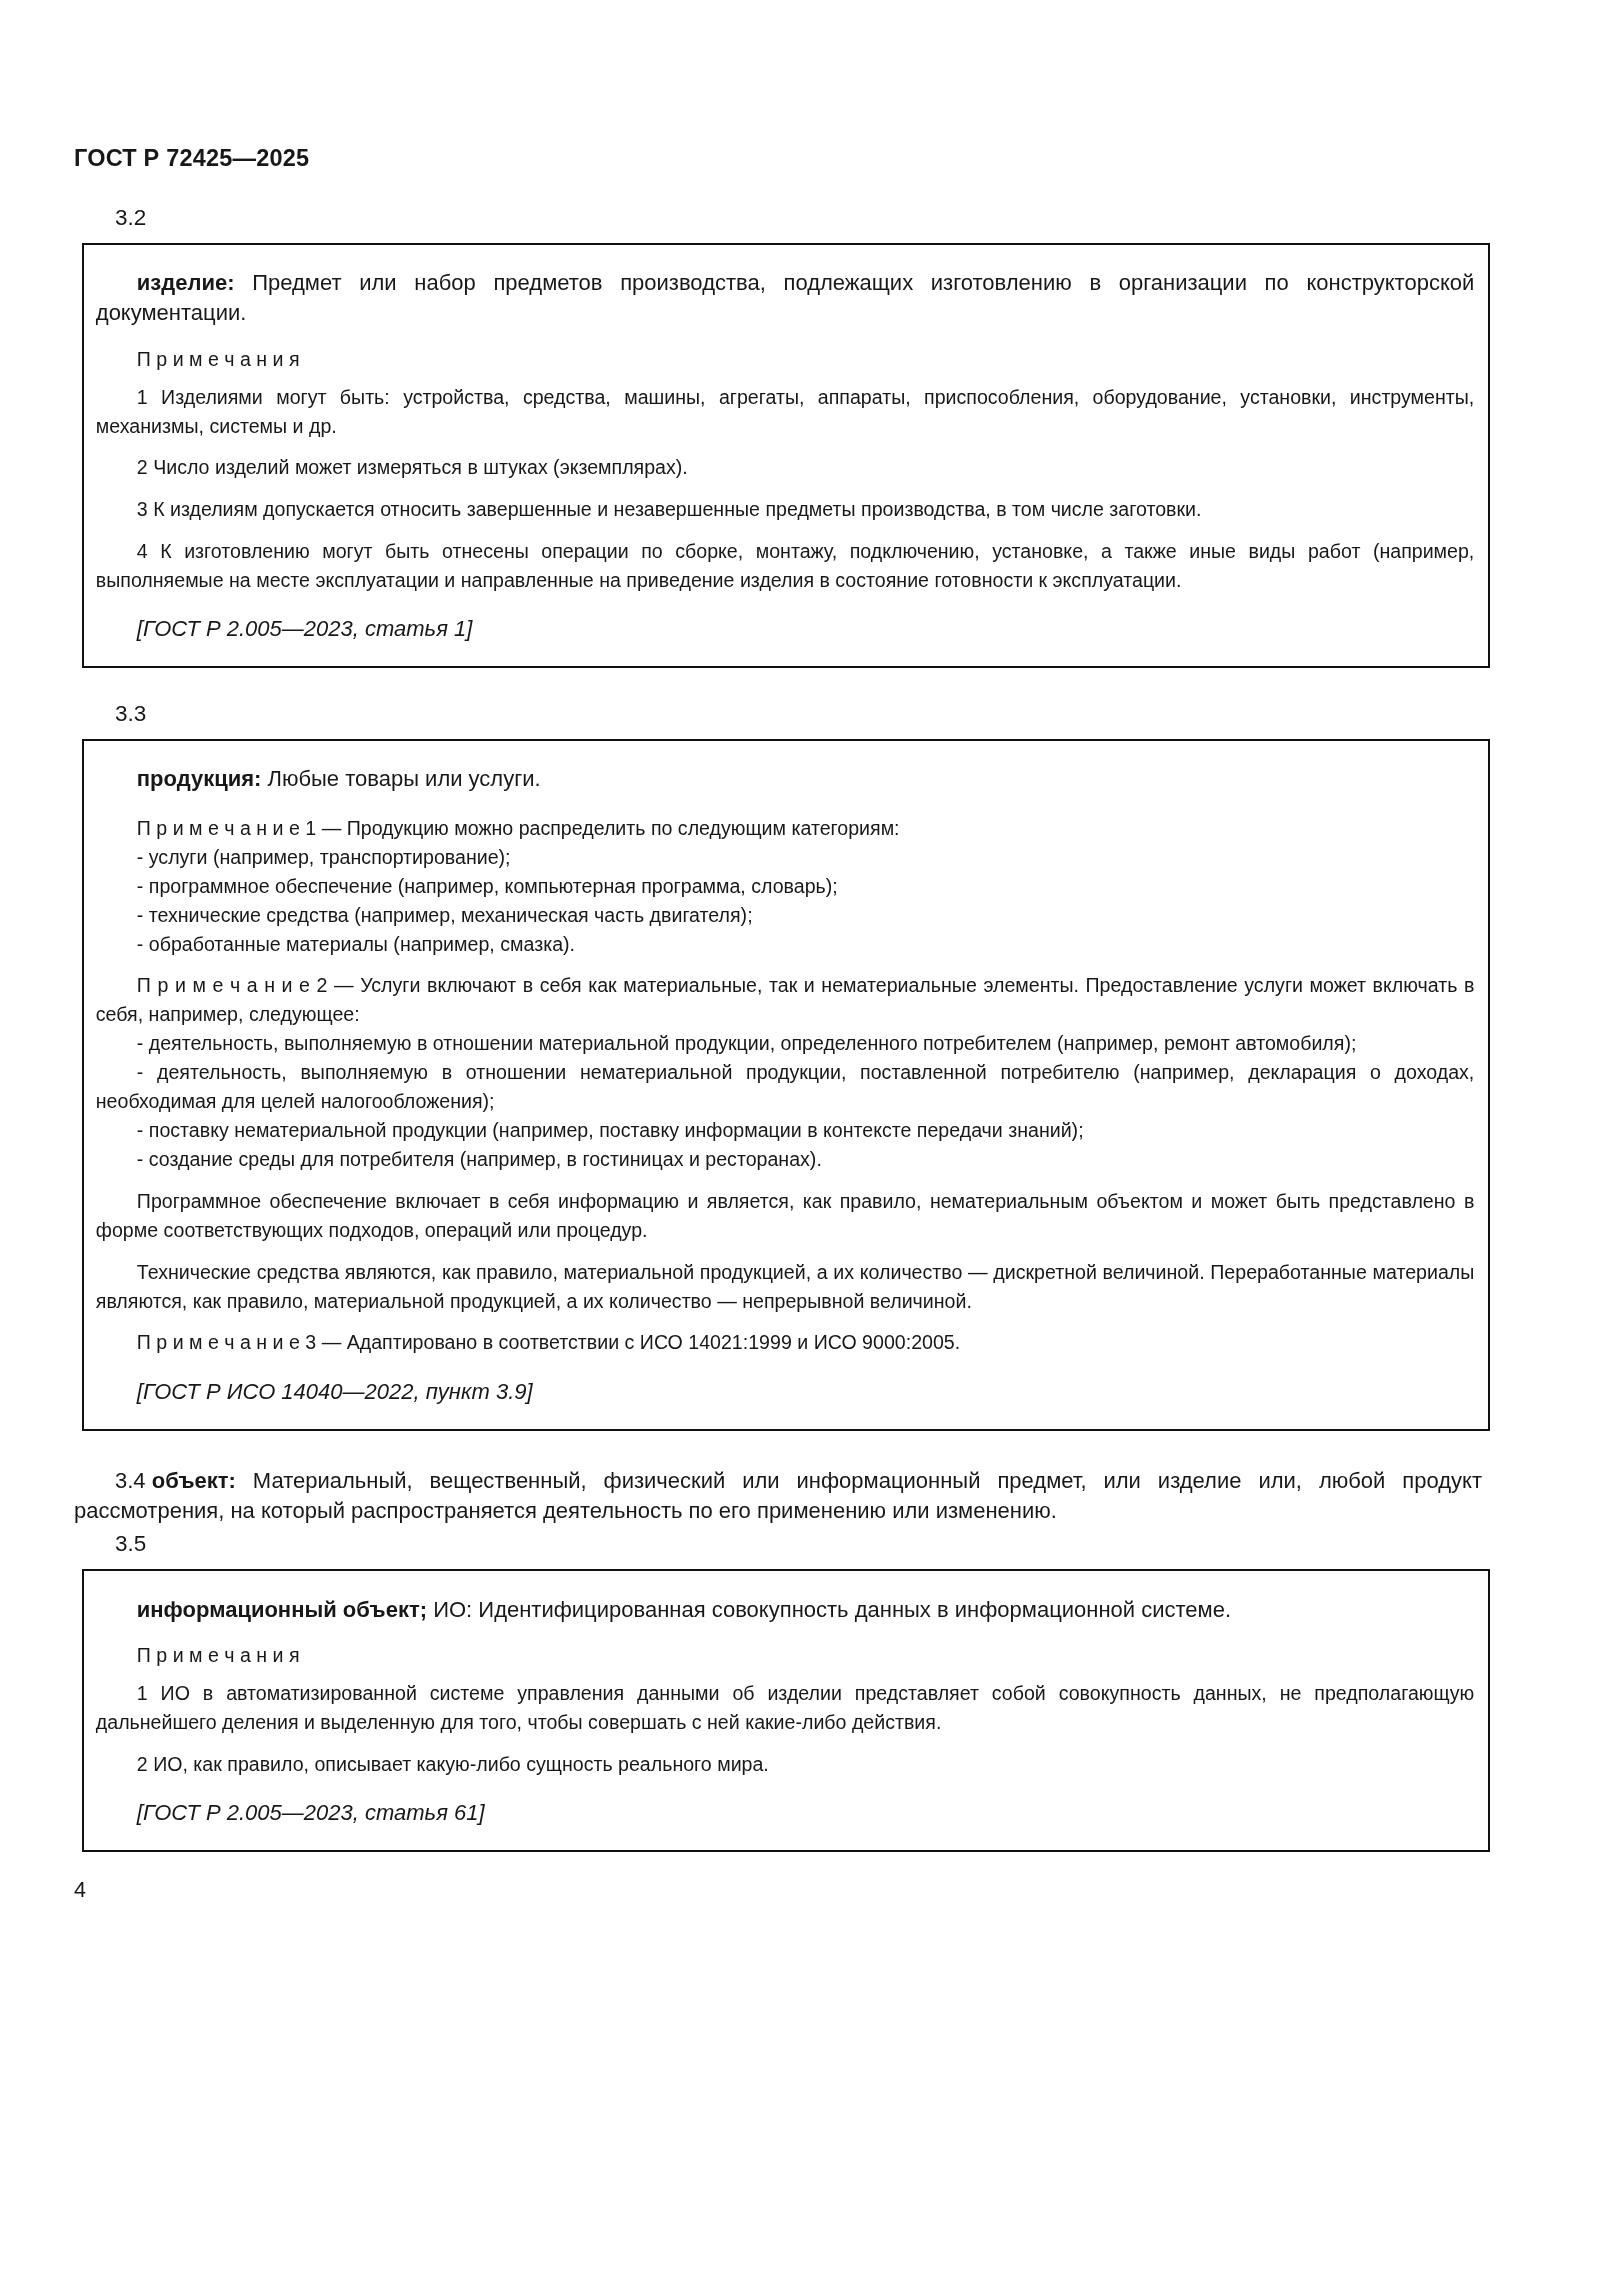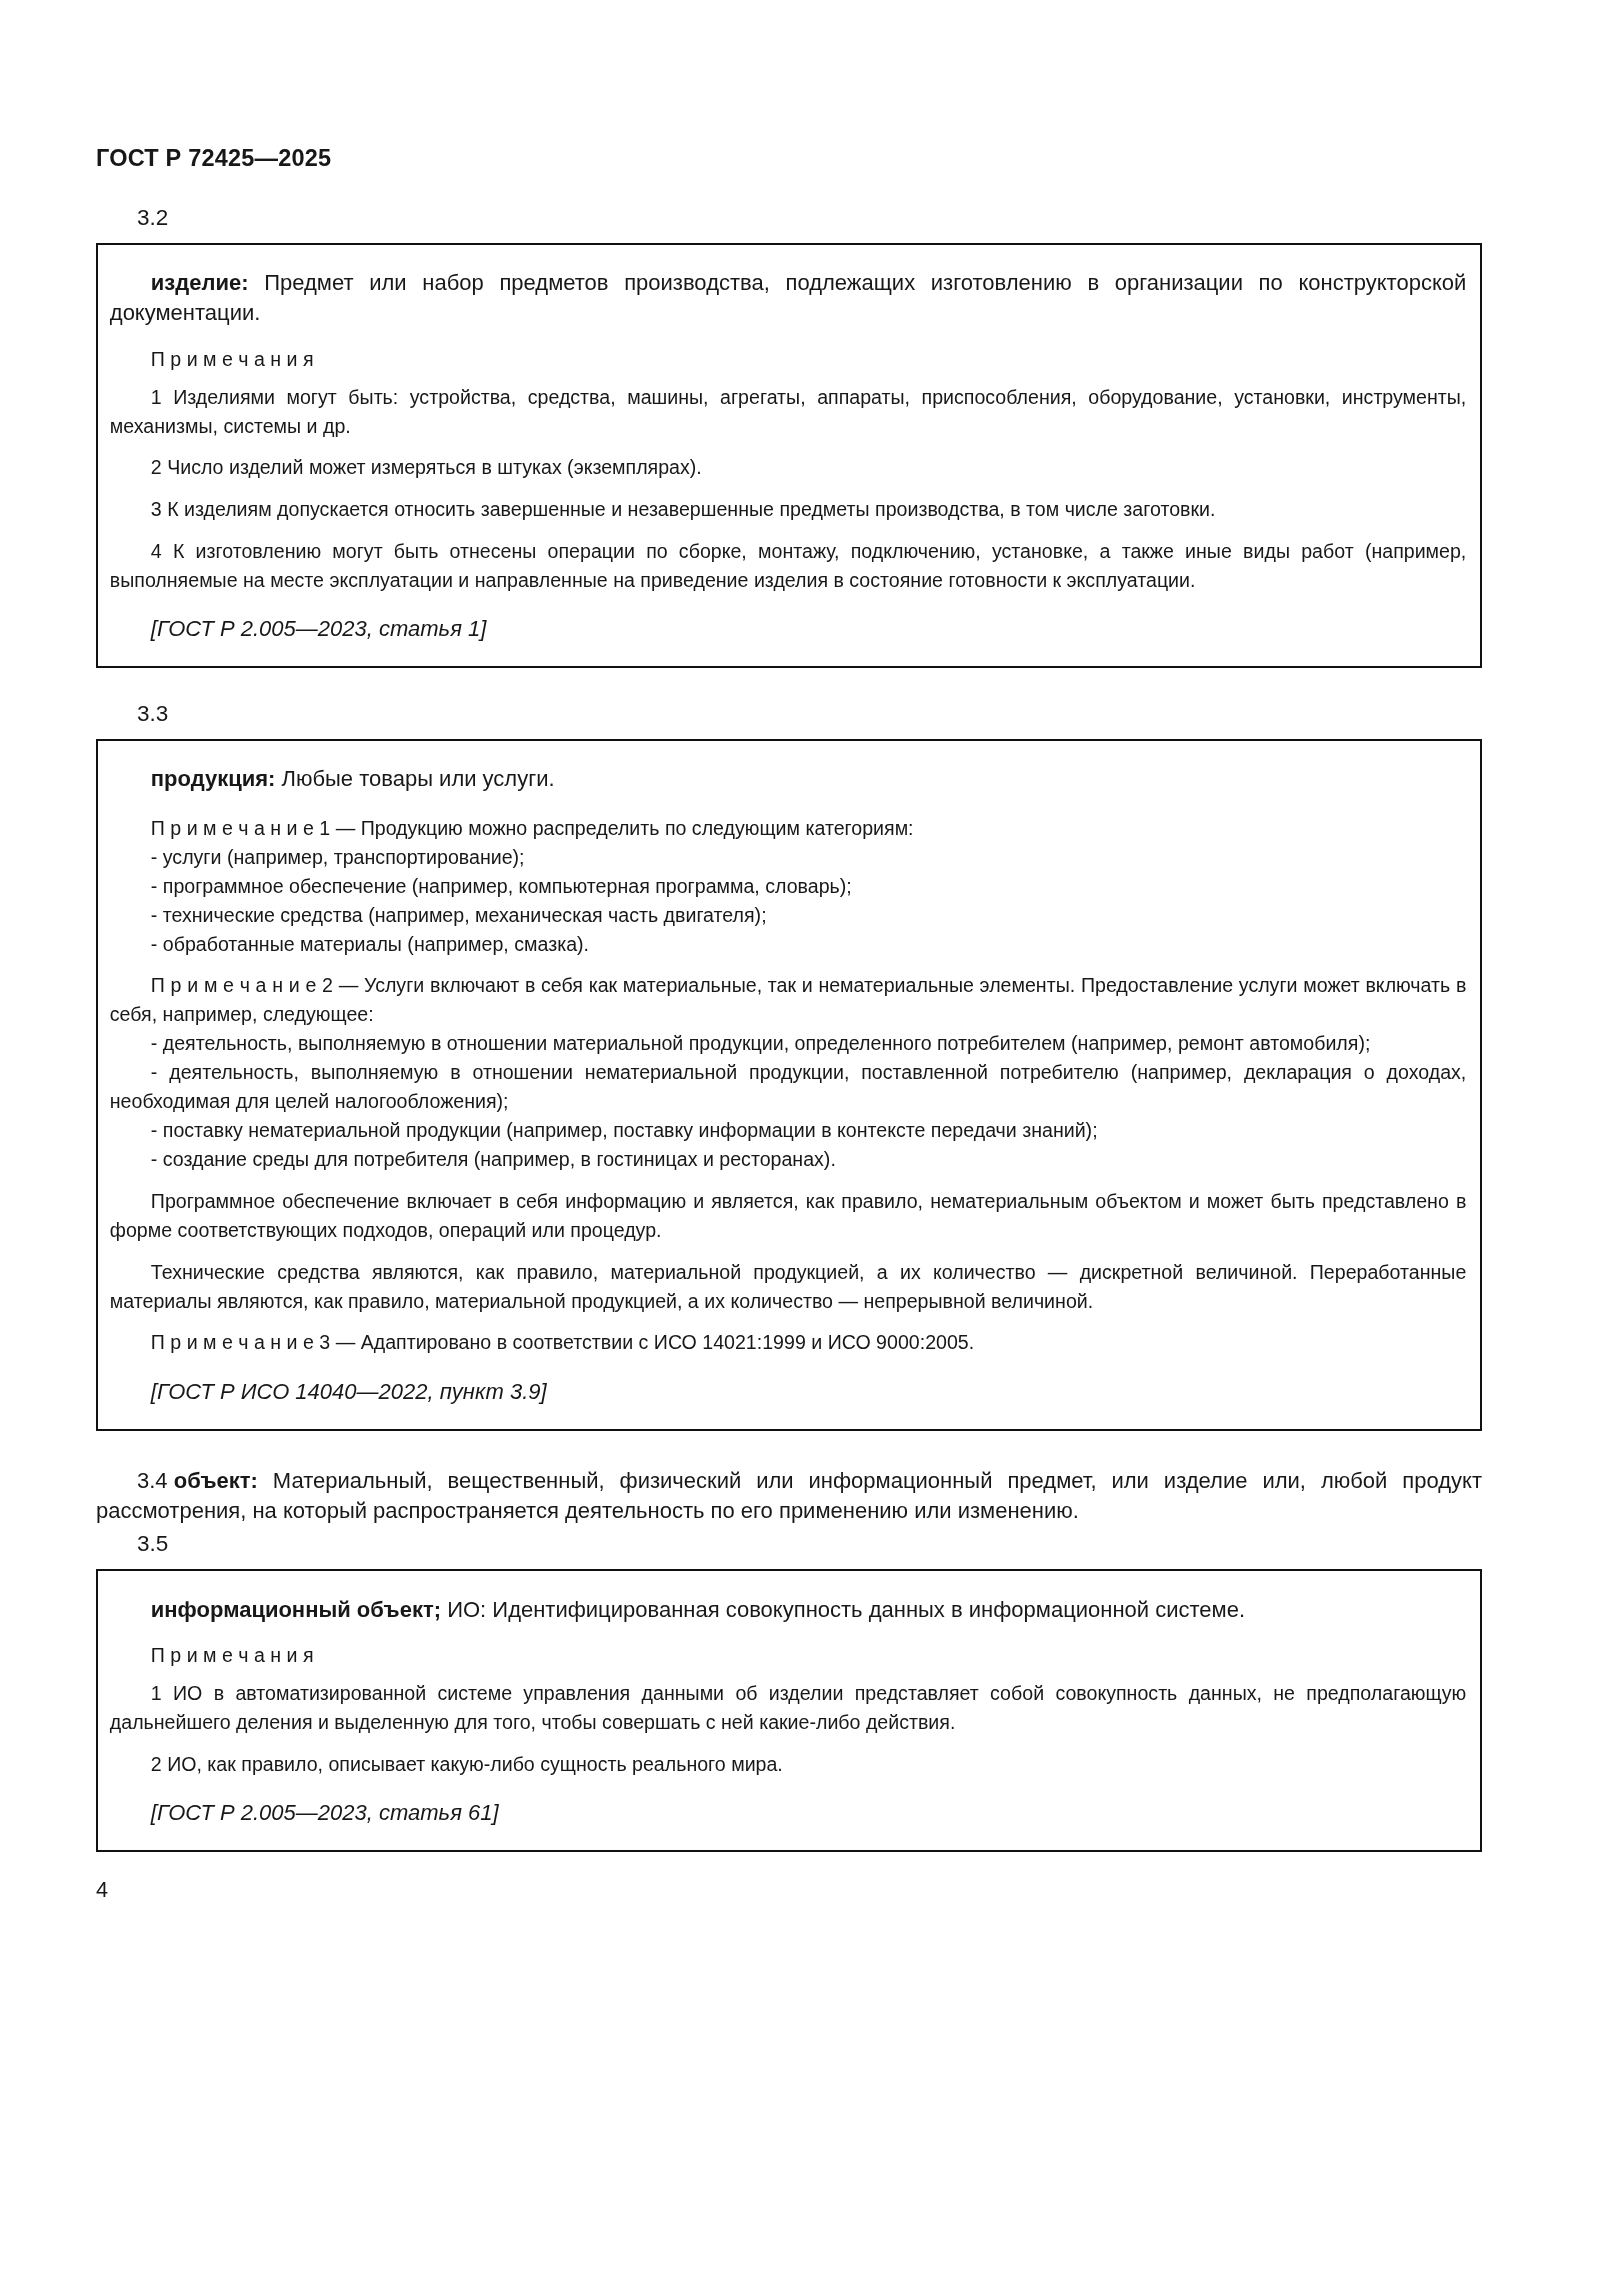--- a/index.html
+++ b/index.html
@@ -3,33 +3,34 @@
 <meta charset="utf-8">
 <style>
   html, body { margin: 0; padding: 0; background: #ffffff; }
   body {
     width: 1621px; height: 2293px;
     position: relative;
     color: #181818;
     font-family: "Liberation Sans", sans-serif;
     overflow: hidden;
   }
-  .page { padding: 145px 139px 0 96px; }
+  .page { padding: 145px 139px 0 74px; }
   .doc-header {
     font-size: 23.5px; font-weight: bold; letter-spacing: 0.2px;
     margin: 0 0 0 0;
   }
   .sec-num {
     font-size: 22.5px; margin: 33px 0 11.8px 0; text-indent: 41px;
   }
   .tbox {
     border: 2.9px solid #111;
     box-sizing: border-box;
     width: 100%;
     padding: 17.6px 13.7px 13.7px 11.8px;
+    margin-left: 8px;
   }
   .def {
     font-size: 22px; line-height: 30px;
     text-align: justify; text-indent: 41px;
     margin: 5.9px 0 19.6px 0;
   }
   .term { font-weight: bold; }
   .gap { margin-left: 0.28em; }
   .nhead {
     font-size: 19.6px; margin: 0 0 11.8px 0; text-indent: 41px;

